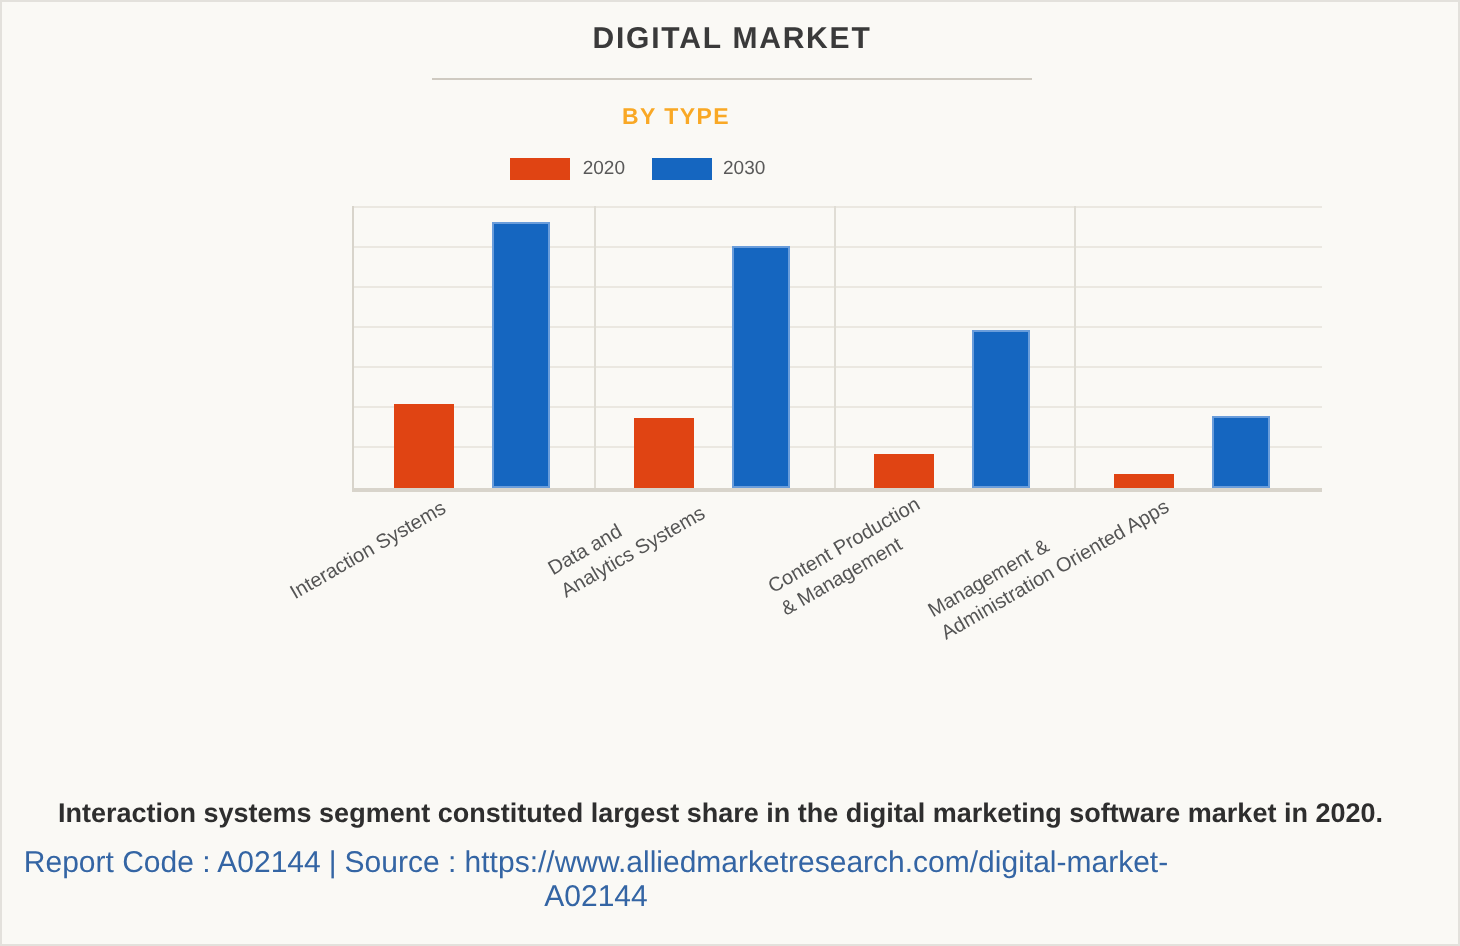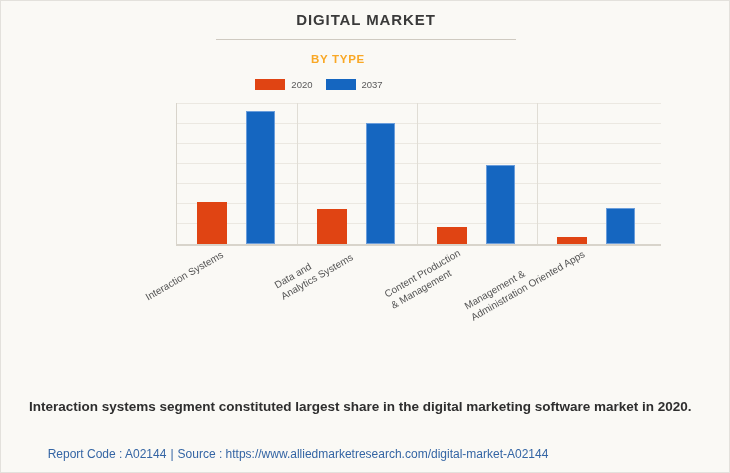--- a/index.html
+++ b/index.html
@@ -154,45 +154,45 @@
     top: 396px;
     width: 674px;
     font-size: 13.5px;
     font-weight: bold;
     color: #2e2e2e;
     line-height: 20px;
   }
   .footer {
     position: absolute;
     left: 0;
-    top: 446px;
+    top: 422px;
     width: 594px;
     text-align: center;
-    font-size: 12px;
+    font-size: 15px;
     color: #3465a4;
   }
   .footer .sep { margin: 0 4px; }
 </style>
 </head>
 <body>
 
 <div class="infographic">
 
   <div class="title">DIGITAL MARKET</div>
   <div class="title-divider"></div>
   <div class="subtitle">BY TYPE</div>
 
   <div class="legend">
     <div class="legend-item">
       <span class="legend-swatch" style="background:#e04413"></span>
       <span class="legend-label">2020</span>
     </div>
     <div class="legend-item">
       <span class="legend-swatch" style="background:#1566c0"></span>
-      <span class="legend-label">2037</span>
+      <span class="legend-label">2030</span>
     </div>
   </div>
 
   <div class="plot">
     <div class="gridline" style="top:0px"></div>
     <div class="gridline" style="top:20px"></div>
     <div class="gridline" style="top:40px"></div>
     <div class="gridline" style="top:60px"></div>
     <div class="gridline" style="top:80px"></div>
     <div class="gridline" style="top:100px"></div>

